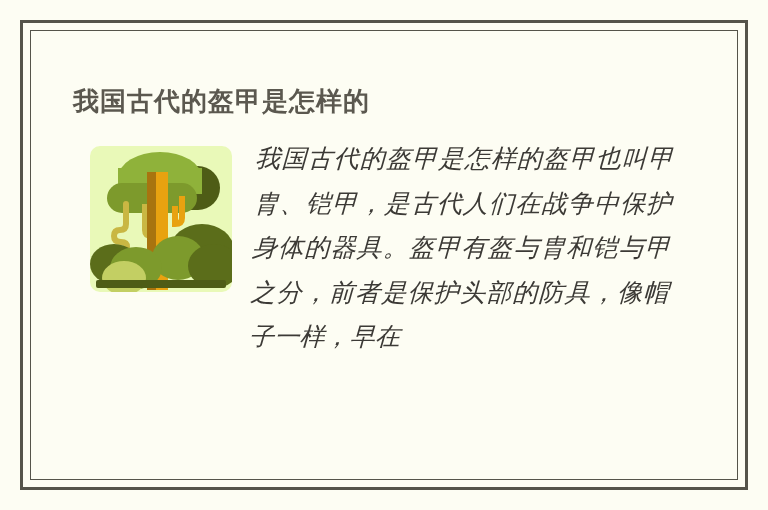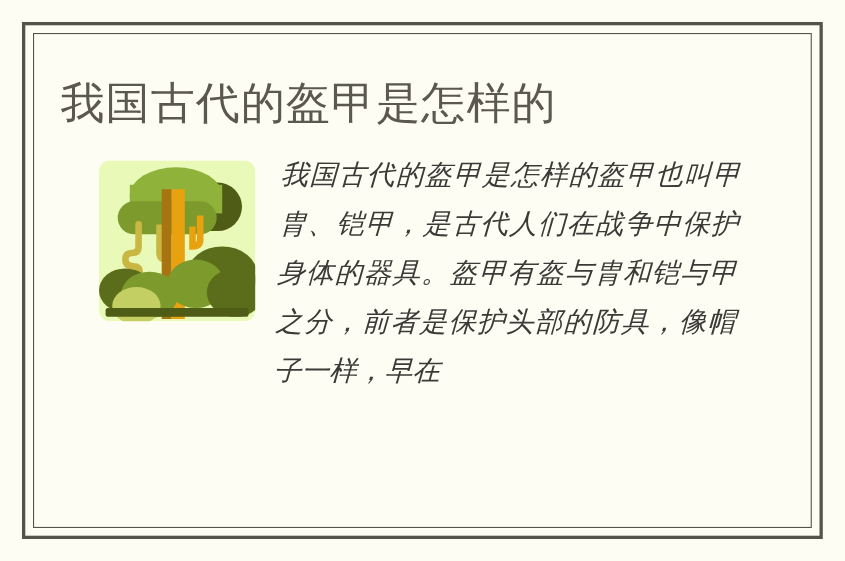--- a/index.html
+++ b/index.html
@@ -50,24 +50,24 @@
     top: 31px;
     width: 706px;
     height: 448px;
     box-sizing: border-box;
   }
 
   .article-title {
     position: absolute;
     left: 24px;
     top: 35px;
-    margin: 0;
+    margin: 18px;
     font-family: "Liberation Sans", sans-serif;
-    font-size: 40px;
-    font-weight: 400;
+    font-size: 26px;
+    font-weight: 700;
     letter-spacing: 1px;
     color: #5b584f;
     white-space: nowrap;
   }
 
   .article-body {
     position: absolute;
     left: 24px;
     top: 106px;
     width: 660px;

